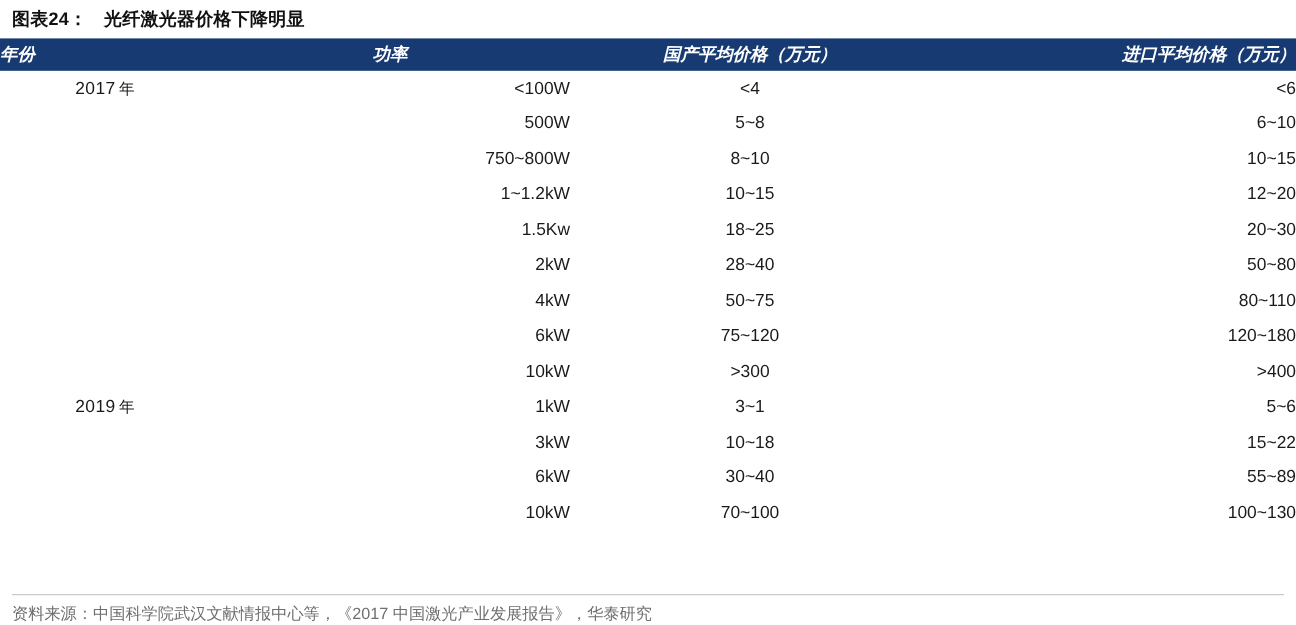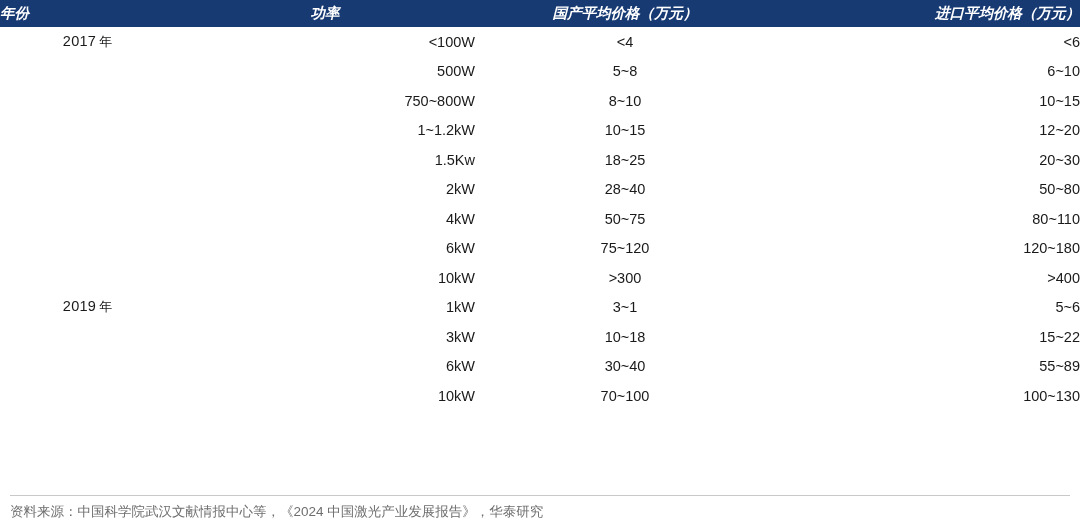--- a/index.html
+++ b/index.html
@@ -114,20 +114,24 @@
   }
   .spacer {
     flex: 1 1 auto;
   }
 </style>
 </head>
 <body>
 
 <div class="figure">
 
+  <div class="fig-title">
+    <span class="label">图表24：</span>
+    <span class="text">光纤激光器价格下降明显</span>
+  </div>
 
   <table class="data-table">
     <thead>
       <tr>
         <th class="col-year">年份</th>
         <th class="col-power">功率</th>
         <th class="col-dom">国产平均价格（万元）</th>
         <th class="col-imp">进口平均价格（万元）</th>
       </tr>
     </thead>
@@ -209,16 +213,16 @@
           <td class="c-power">10kW</td>
           <td class="c-dom">70~100</td>
           <td class="c-imp">100~130</td>
         </tr>
       </tbody>
   </table>
 
   <div class="spacer"></div>
 
   <div class="source-wrap">
-    <div class="source-text">资料来源：中国科学院武汉文献情报中心等，《2024 中国激光产业发展报告》，华泰研究</div>
+    <div class="source-text">资料来源：中国科学院武汉文献情报中心等，《2017 中国激光产业发展报告》，华泰研究</div>
   </div>
 
 </div>
 
 </body></html>

